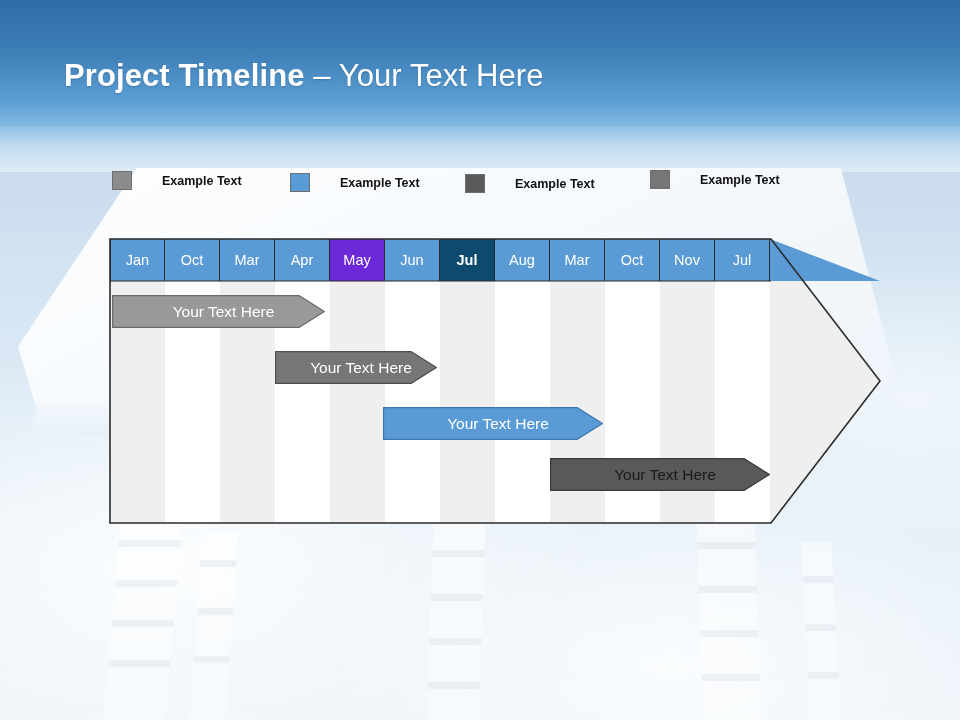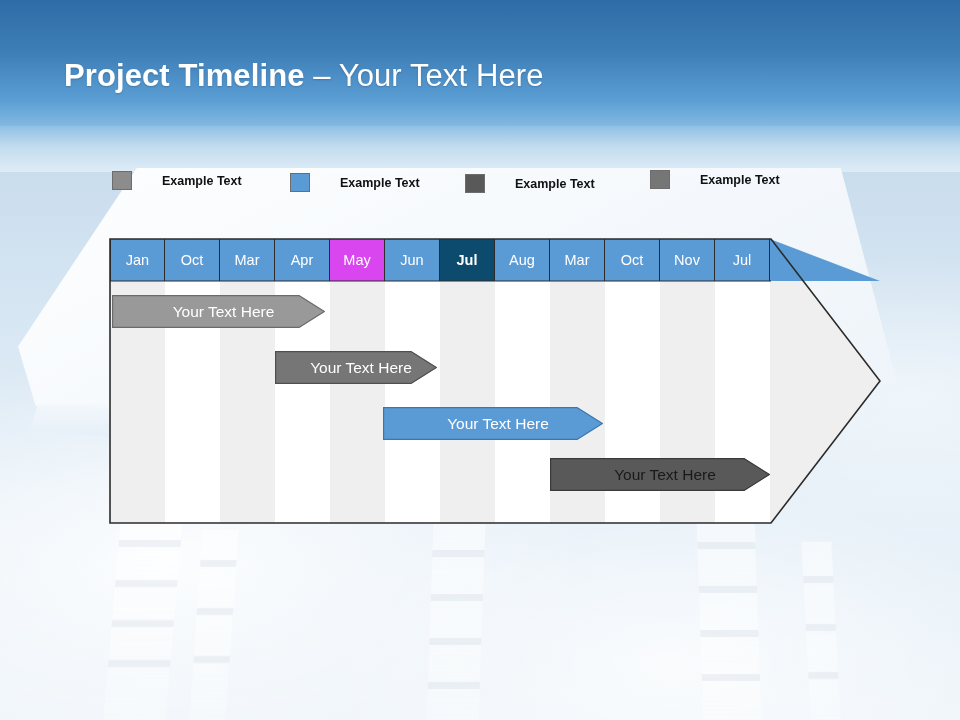--- a/index.html
+++ b/index.html
@@ -186,21 +186,21 @@
           </div>
           <div class="col shade">
             <div class="hdr" style="background: rgb(91, 155, 213); color: rgb(255, 255, 255);">Mar</div>
             <div class="body"></div>
           </div>
           <div class="col plain">
             <div class="hdr" style="background: rgb(91, 155, 213); color: rgb(255, 255, 255);">Apr</div>
             <div class="body"></div>
           </div>
           <div class="col shade">
-            <div class="hdr" style="background: #d946ef; color: rgb(255, 255, 255); text-align: right;">May</div>
+            <div class="hdr" style="background: #6d28d9; color: rgb(255, 255, 255); text-align: right;">May</div>
             <div class="body"></div>
           </div>
           <div class="col plain">
             <div class="hdr" style="background: rgb(91, 155, 213); color: rgb(255, 255, 255);">Jun</div>
             <div class="body"></div>
           </div>
           <div class="col shade">
             <div class="hdr" style="background: #0c4a6e; color: rgb(255, 255, 255); font-weight: bold;">Jul</div>
             <div class="body"></div>
           </div>

